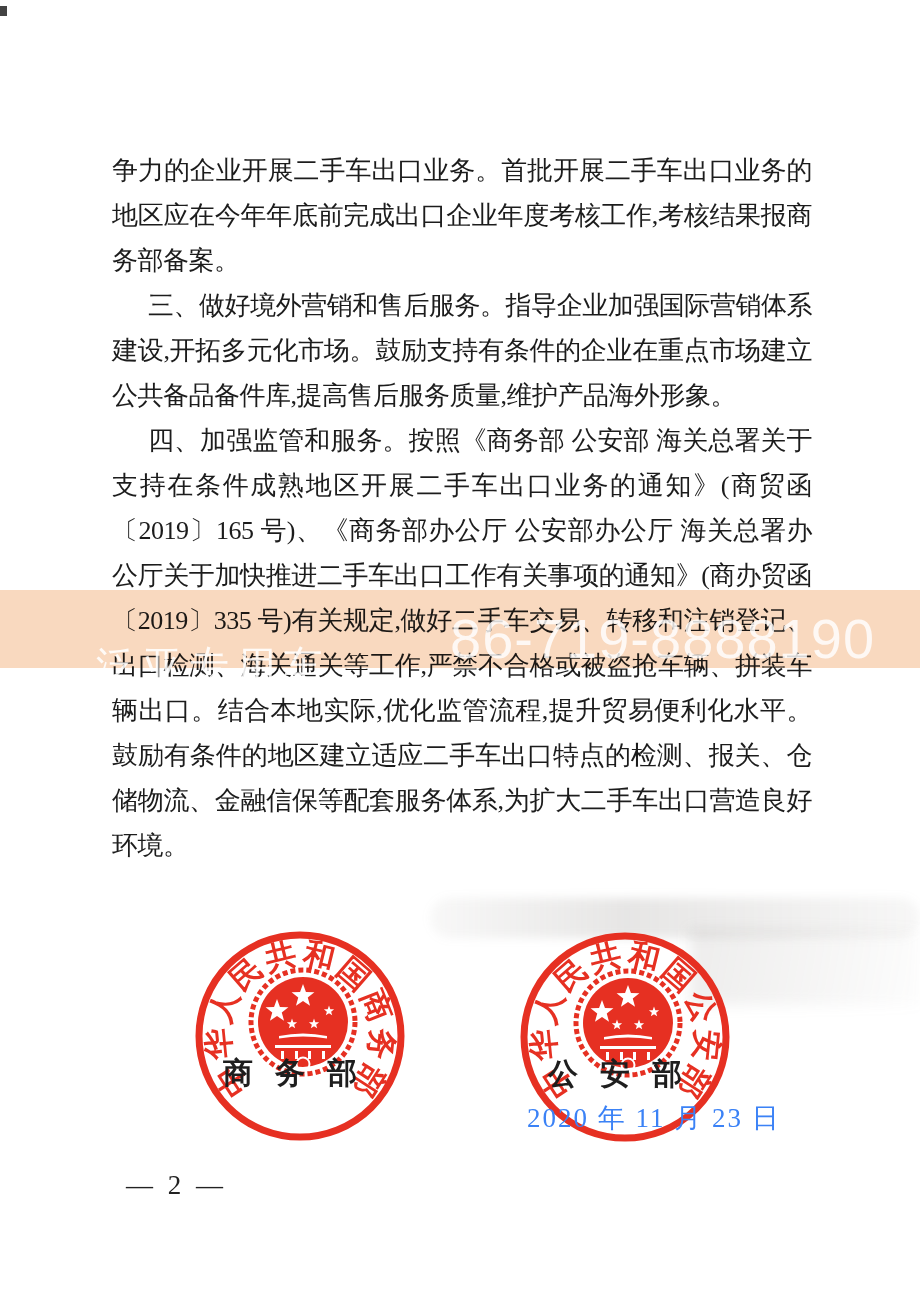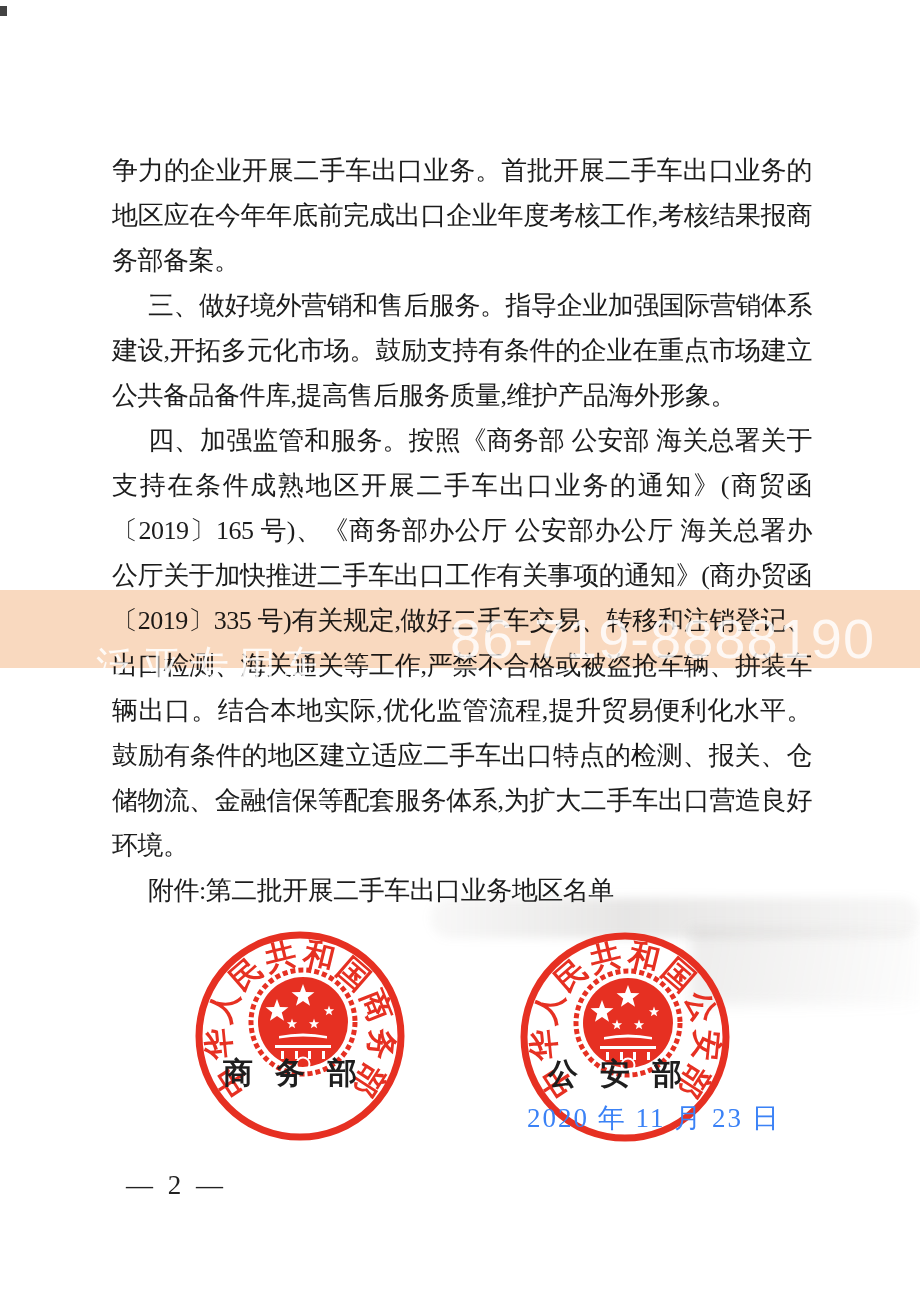--- a/index.html
+++ b/index.html
@@ -70,21 +70,20 @@
 <body>
 
 <div class="page">
 
   <div class="speck"></div>
 
   <div class="content">
     <p>争力的企业开展二手车出口业务。首批开展二手车出口业务的地区应在今年年底前完成出口企业年度考核工作,考核结果报商务部备案。</p>
     <p class="indent">三、做好境外营销和售后服务。指导企业加强国际营销体系建设,开拓多元化市场。鼓励支持有条件的企业在重点市场建立公共备品备件库,提高售后服务质量,维护产品海外形象。</p>
     <p class="indent">四、加强监管和服务。按照《商务部 公安部 海关总署关于支持在条件成熟地区开展二手车出口业务的通知》(商贸函〔2019〕165 号)、《商务部办公厅 公安部办公厅 海关总署办公厅关于加快推进二手车出口工作有关事项的通知》(商办贸函〔2019〕335 号)有关规定,做好二手车交易、转移和注销登记、出口检测、海关通关等工作,严禁不合格或被盗抢车辆、拼装车辆出口。结合本地实际,优化监管流程,提升贸易便利化水平。鼓励有条件的地区建立适应二手车出口特点的检测、报关、仓储物流、金融信保等配套服务体系,为扩大二手车出口营造良好环境。</p>
-    <p class="attachment">附件:第二批开展二手车出口业务地区名单</p>
   </div>
 
   <div class="wm-band"></div>
   <div class="wm-text wm-name">泛亚专用车</div>
   <div class="wm-text wm-phone">86-719-8888190</div>
 
   <div class="smudge1"></div>
   <div class="smudge2"></div>
 
   <div class="seal seal-left">

